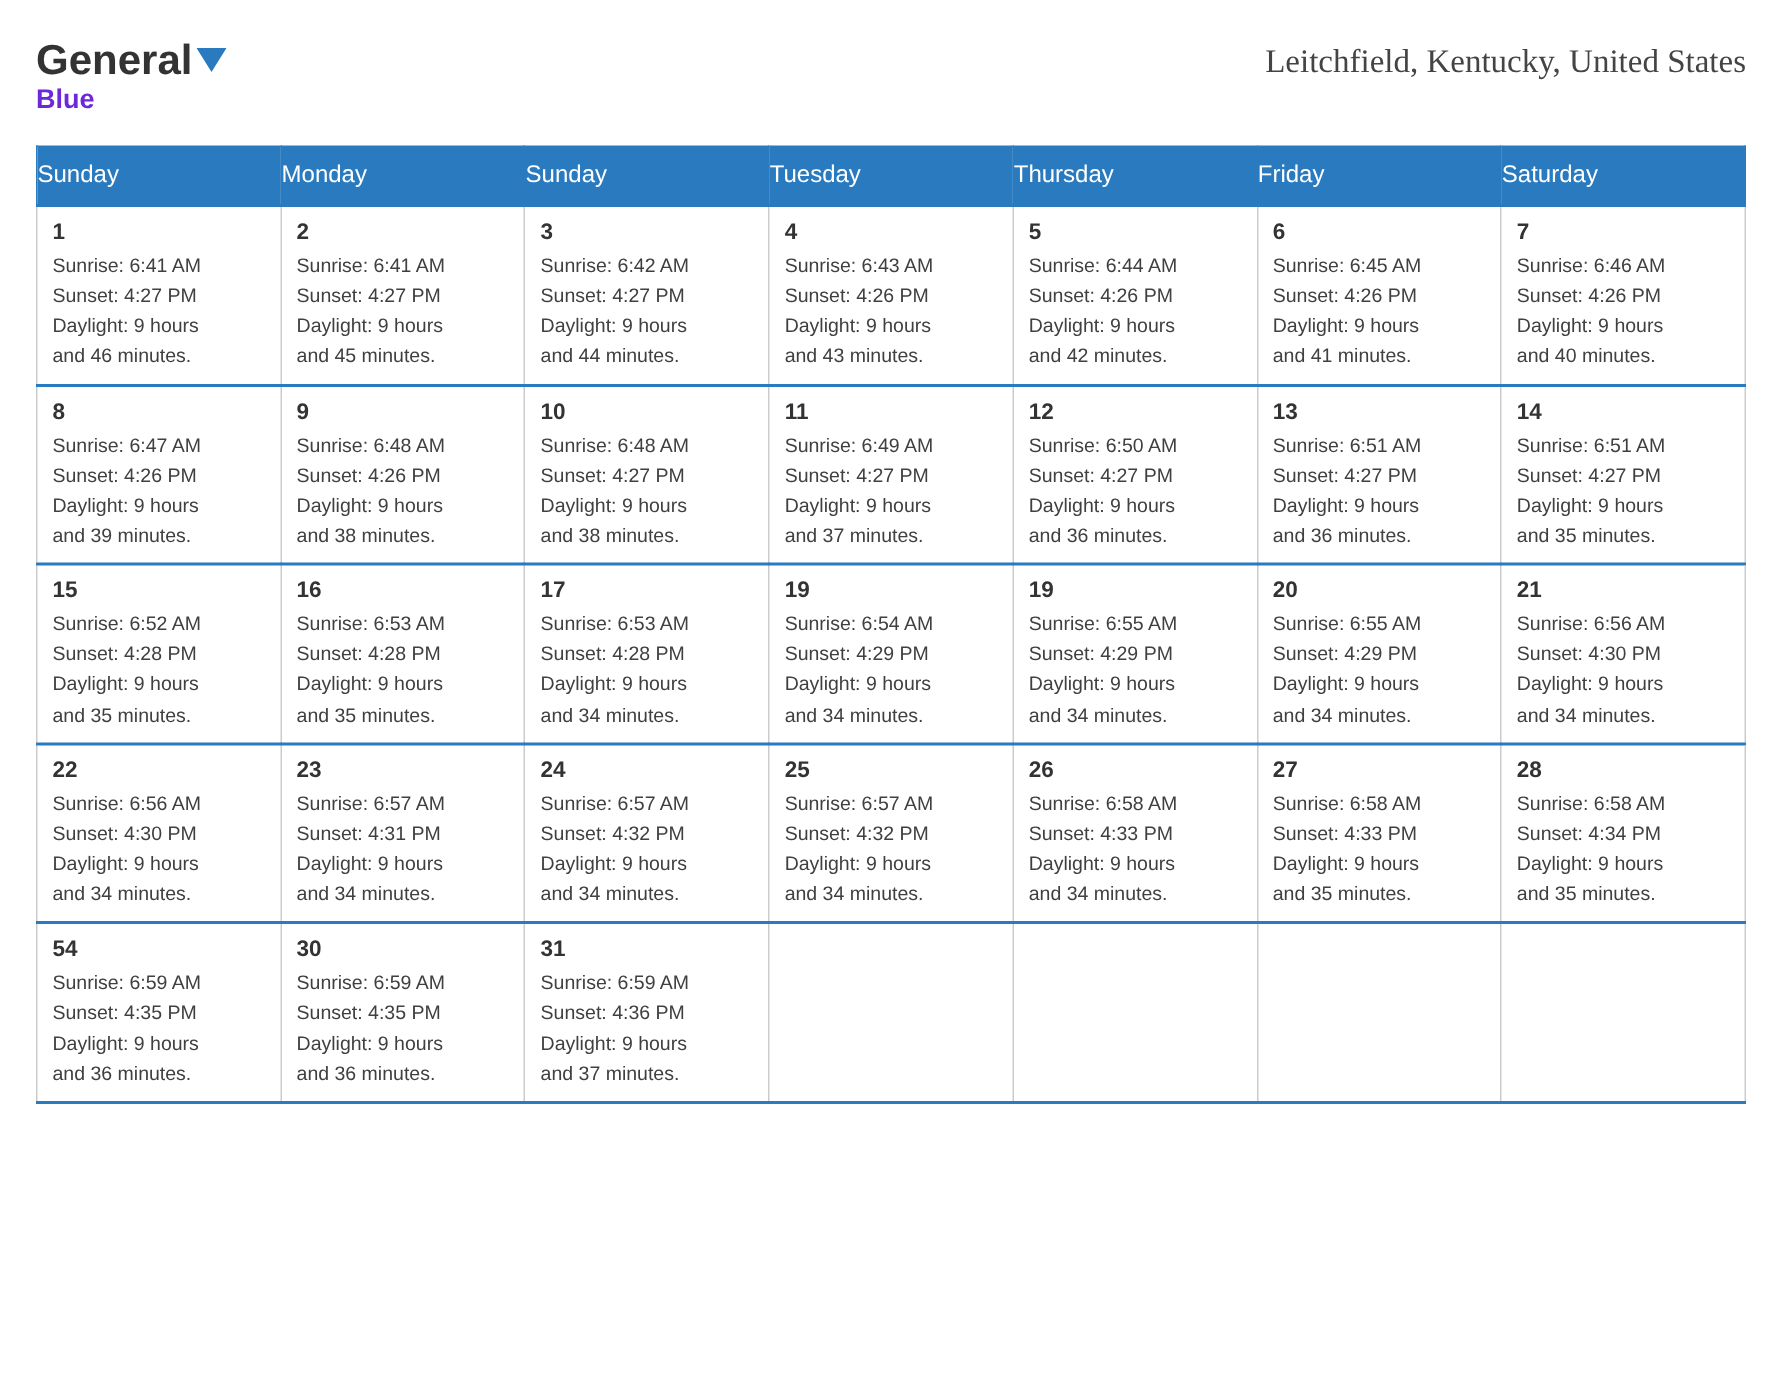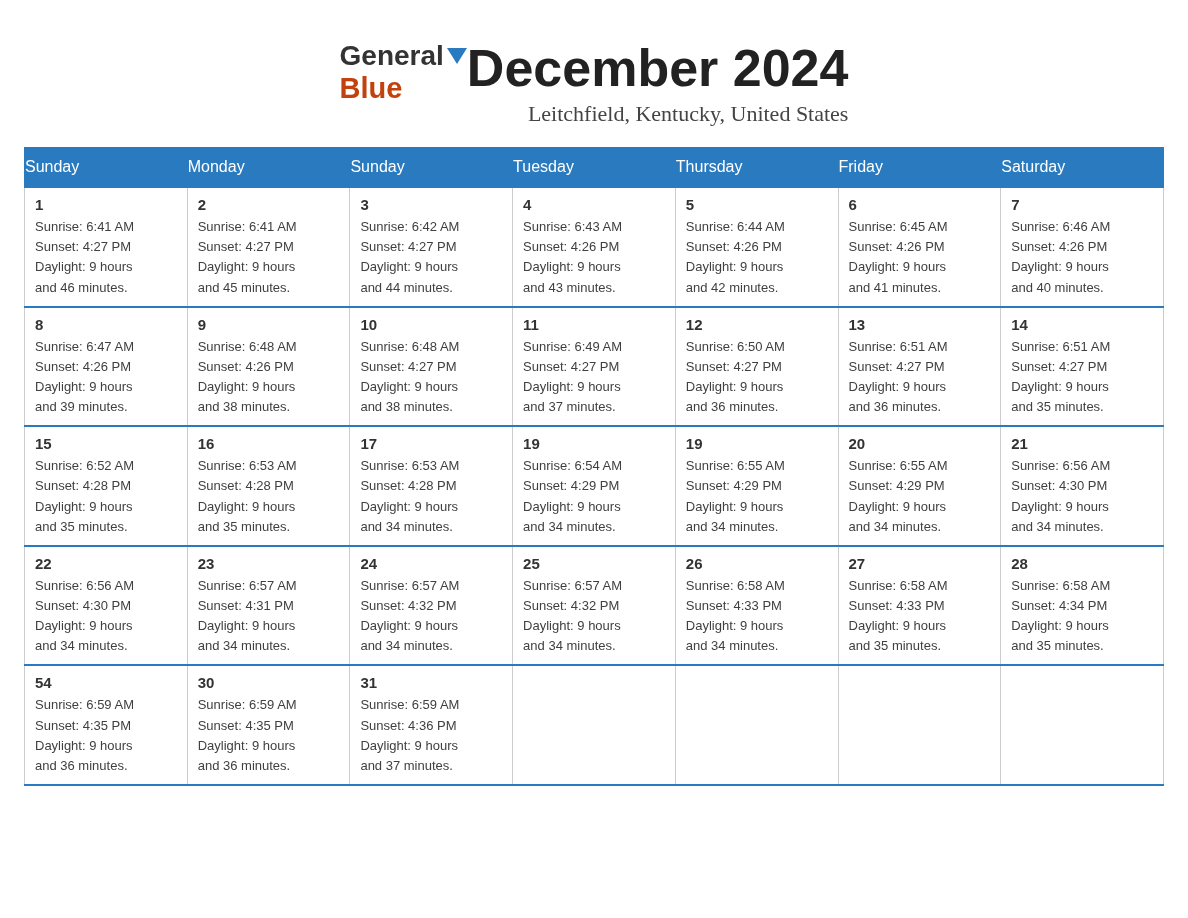--- a/index.html
+++ b/index.html
@@ -5,34 +5,33 @@
     * { box-sizing: border-box; margin: 0; padding: 0; }
     body {
       font-family: Arial, sans-serif;
       background: #ffffff;
       padding: 24px;
       width: 1188px;
       min-height: 918px;
     }
     .header {
       display: flex;
-      justify-content: center;
+      justify-content: space-between;
       align-items: flex-start;
       margin-bottom: 20px;
-      margin-top: 16px;
     }
     .logo {
       display: flex;
       flex-direction: column;
       align-items: flex-start;
     }
     .logo-blue {
-      font-size: 29px;
+      font-size: 18px;
       font-weight: bold;
-      color: #c2410c;
+      color: #6d28d9;
       margin-top: -2px;
     }
     .title-section {
       text-align: right;
     }
     .month-title {
       font-size: 52px;
       font-weight: bold;
       color: #222;
       line-height: 1.1;
@@ -104,21 +103,20 @@
         <svg width="20" height="16" viewBox="0 0 20 16">
             <polygon points="10,16 0,0 20,0" fill="#2a7abf"></polygon>
           </svg>
       </span>
     </div>
     <div>
       <span class="logo-blue">Blue</span>
     </div>
   </div>
   <div class="title-section">
-    <div class="month-title">December 2024</div>
     <div class="location-title">Leitchfield, Kentucky, United States</div>
   </div>
 </div>
 
 <table class="calendar">
   <thead>
     <tr>
     <th>Sunday</th>
         <th>Monday</th>
         <th>Sunday</th>

